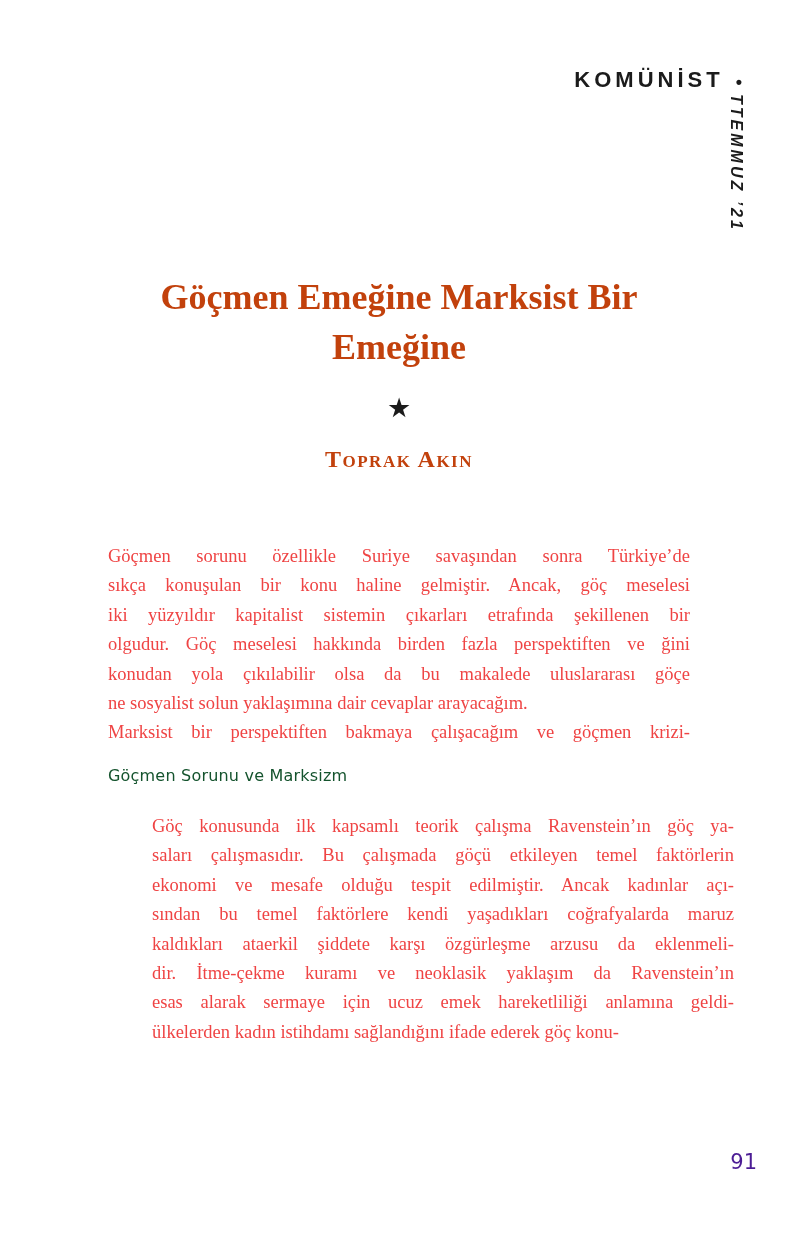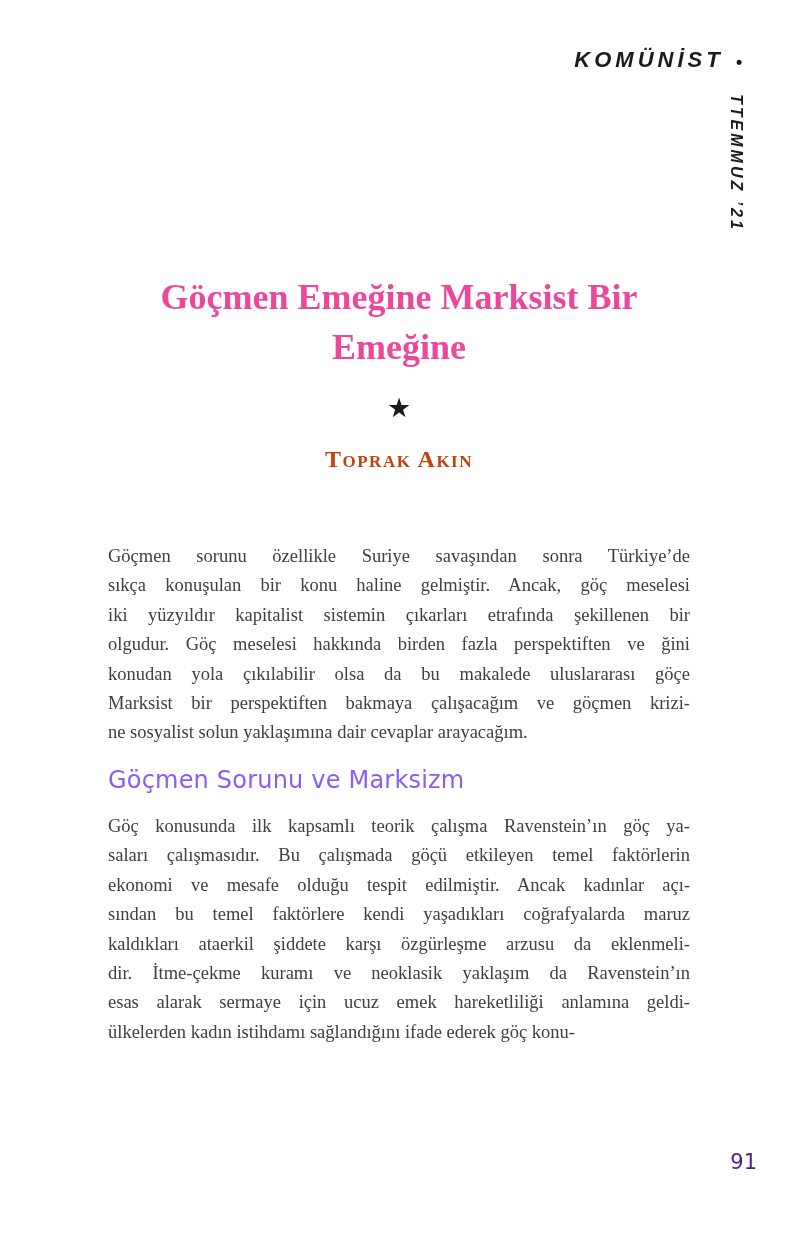--- a/index.html
+++ b/index.html
@@ -14,27 +14,26 @@
     margin: 0 auto;
     background: #ffffff;
     overflow: hidden;
     color: #1e1e1e;
     font-family: "Liberation Serif", serif;
   }
 
   
   .masthead {
     position: absolute;
-    top: 47px;
+    top: 67px;
     right: 56px;
     display: flex;
     align-items: flex-end;
     gap: 10px;
     font-family: "Liberation Sans", sans-serif;
-    font-style: italic;
     font-weight: bold;
     font-size: 22px;
     letter-spacing: 4px;
     color: #1b1b1b;
     white-space: nowrap;
   }
   .masthead .bullet {
     font-size: 18px;
     letter-spacing: 0;
     margin-left: 2px;
@@ -63,21 +62,21 @@
   }
   .article-title {
     position: absolute;
     top: 272px;
     left: 0;
     width: 100%;
     text-align: center;
     font-weight: bold;
     font-size: 36px;
     line-height: 50px;
-    color: #ec4899;
+    color: #c2410c;
   }
   .star-divider {
     position: absolute;
     top: 392px;
     left: 0;
     width: 100%;
     text-align: center;
     font-size: 27px;
     line-height: 32px;
     color: #1b1b1b;
@@ -96,43 +95,43 @@
     color: #c2410c;
   }
 
   
   .para {
     position: absolute;
     left: 0;
     width: 100%;
     font-size: 18.5px;
     line-height: 29.4px;
-    color: #404040;
+    color: #ef4444;
   }
   .para-intro   { top: 542px; }
-  .para-section { top: 812px; }
+  .para-section { top: 812px; margin-left: 44px; }
   .tline {
     text-align: justify;
     text-align-last: justify;
     white-space: normal;
   }
   .tline-last {
     text-align-last: left;
   }
 
   .section-heading {
     position: absolute;
     top: 766px;
     left: 0;
     width: 100%;
     font-family: "DejaVu Sans", sans-serif;
-    font-size: 24px;
+    font-size: 16px;
     font-weight: normal;
     letter-spacing: 0.2px;
-    color: #8b5cf6;
+    color: #14532d;
   }
 
   
   .page-number {
     position: absolute;
     top: 1150px;
     right: 41px;
     font-family: "DejaVu Sans", sans-serif;
     font-size: 21px;
     font-weight: normal;
@@ -161,22 +160,22 @@
     <div class="star-divider">★</div>
 
     <div class="author">Toprak Akın</div>
 
     <div class="para para-intro">
         <div class="tline">Göçmen sorunu özellikle Suriye savaşından sonra Türkiye’de</div>
         <div class="tline">sıkça konuşulan bir konu haline gelmiştir. Ancak, göç meselesi</div>
         <div class="tline">iki yüzyıldır kapitalist sistemin çıkarları etrafında şekillenen bir</div>
         <div class="tline">olgudur. Göç meselesi hakkında birden fazla perspektiften ve ğini</div>
         <div class="tline">konudan yola çıkılabilir olsa da bu makalede uluslararası göçe</div>
+        <div class="tline tline-last">ne sosyalist solun yaklaşımına dair cevaplar arayacağım.</div>
         <div class="tline">Marksist bir perspektiften bakmaya çalışacağım ve göçmen krizi-</div>
-        <div class="tline tline-last">ne sosyalist solun yaklaşımına dair cevaplar arayacağım.</div>
       </div>
 
     <h2 class="section-heading" style="margin:0;">Göçmen Sorunu ve Marksizm</h2>
 
     <div class="para para-section">
         <div class="tline">Göç konusunda ilk kapsamlı teorik çalışma Ravenstein’ın göç ya-</div>
         <div class="tline">saları çalışmasıdır. Bu çalışmada göçü etkileyen temel faktörlerin</div>
         <div class="tline">ekonomi ve mesafe olduğu tespit edilmiştir. Ancak kadınlar açı-</div>
         <div class="tline">sından bu temel faktörlere kendi yaşadıkları coğrafyalarda maruz</div>
         <div class="tline">kaldıkları ataerkil şiddete karşı özgürleşme arzusu da eklenmeli-</div>

